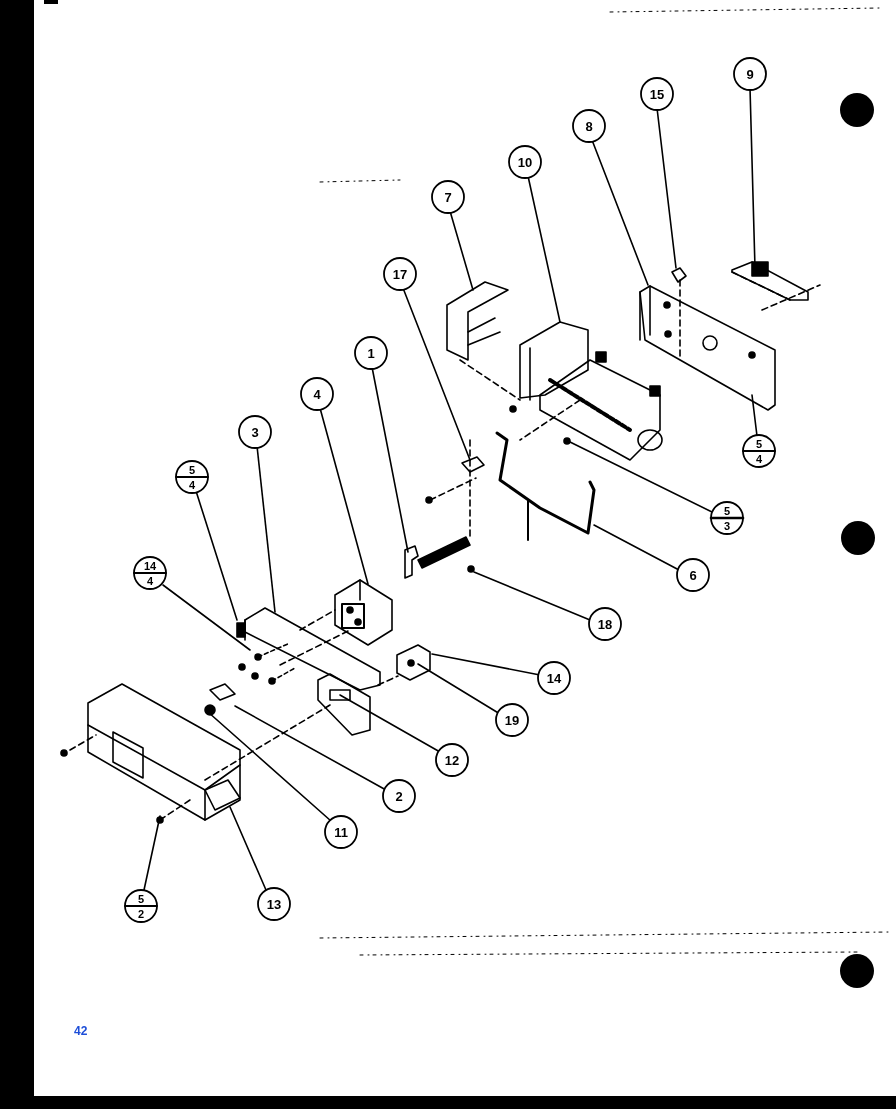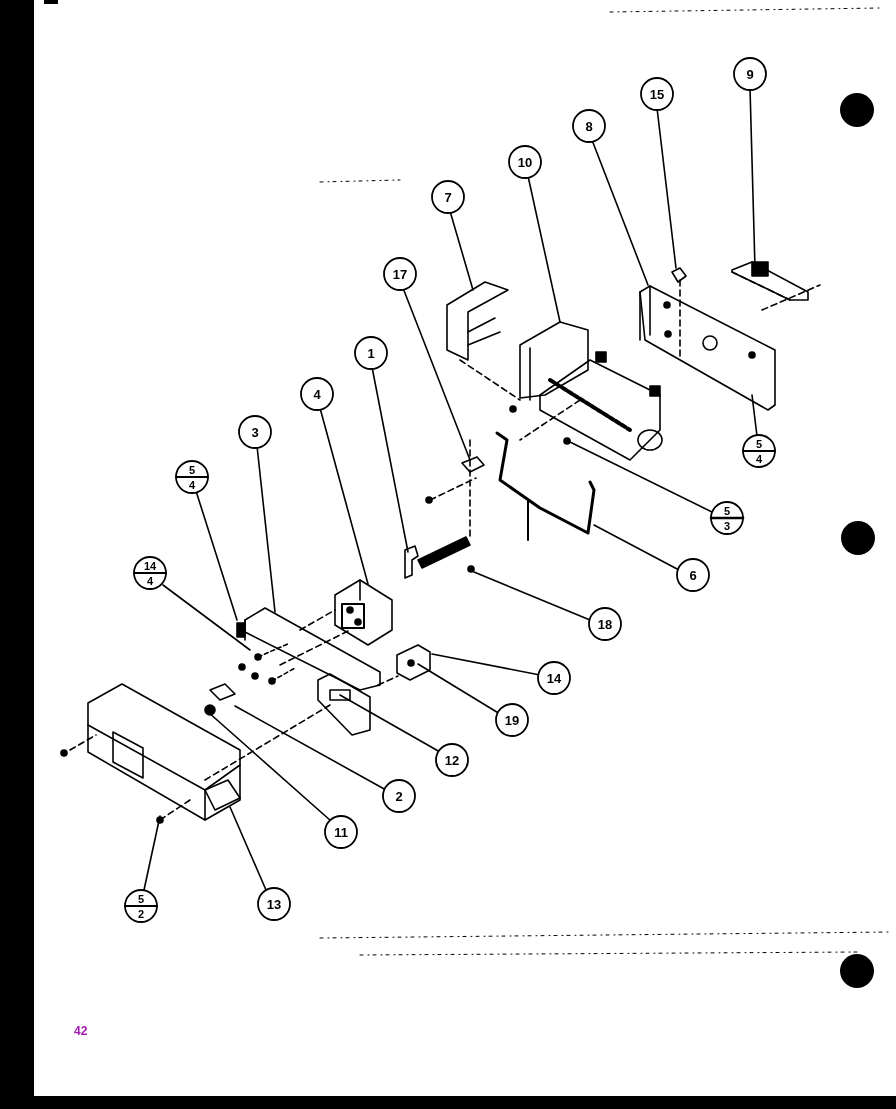--- a/index.html
+++ b/index.html
@@ -6,21 +6,21 @@
   body { width: 896px; height: 1109px; position: relative; overflow: hidden;
          font-family: "Liberation Sans", sans-serif; }
   .page { position: absolute; left: 0; top: 0; width: 896px; height: 1109px; background: #fff; }
   .left-bar { position: absolute; left: 0; top: 0; width: 34px; height: 1109px; background: #000; }
   .bottom-bar { position: absolute; left: 0; top: 1096px; width: 896px; height: 13px; background: #000; }
   .top-tick { position: absolute; left: 44px; top: 0; width: 14px; height: 4px; background: #000; }
   svg.drawing { position: absolute; left: 0; top: 0; }
   .callout-text { font-family: "Liberation Sans", sans-serif; font-weight: bold; font-size: 13px; fill: #000; }
   .callout-frac { font-family: "Liberation Sans", sans-serif; font-weight: bold; font-size: 11px; fill: #000; }
   .page-number { position: absolute; left: 74px; top: 1024px; font-family: "Liberation Sans", sans-serif;
-                 font-weight: bold; font-size: 12px; color: #a21caf; }
+                 font-weight: bold; font-size: 12px; color: #1d4ed8; }
   .hole { position: absolute; border-radius: 50%; background: #000; }
 </style>
 </head>
 <body>
 
 <div class="page">
   <div class="left-bar"></div>
   <div class="bottom-bar"></div>
   <div class="top-tick"></div>
 

